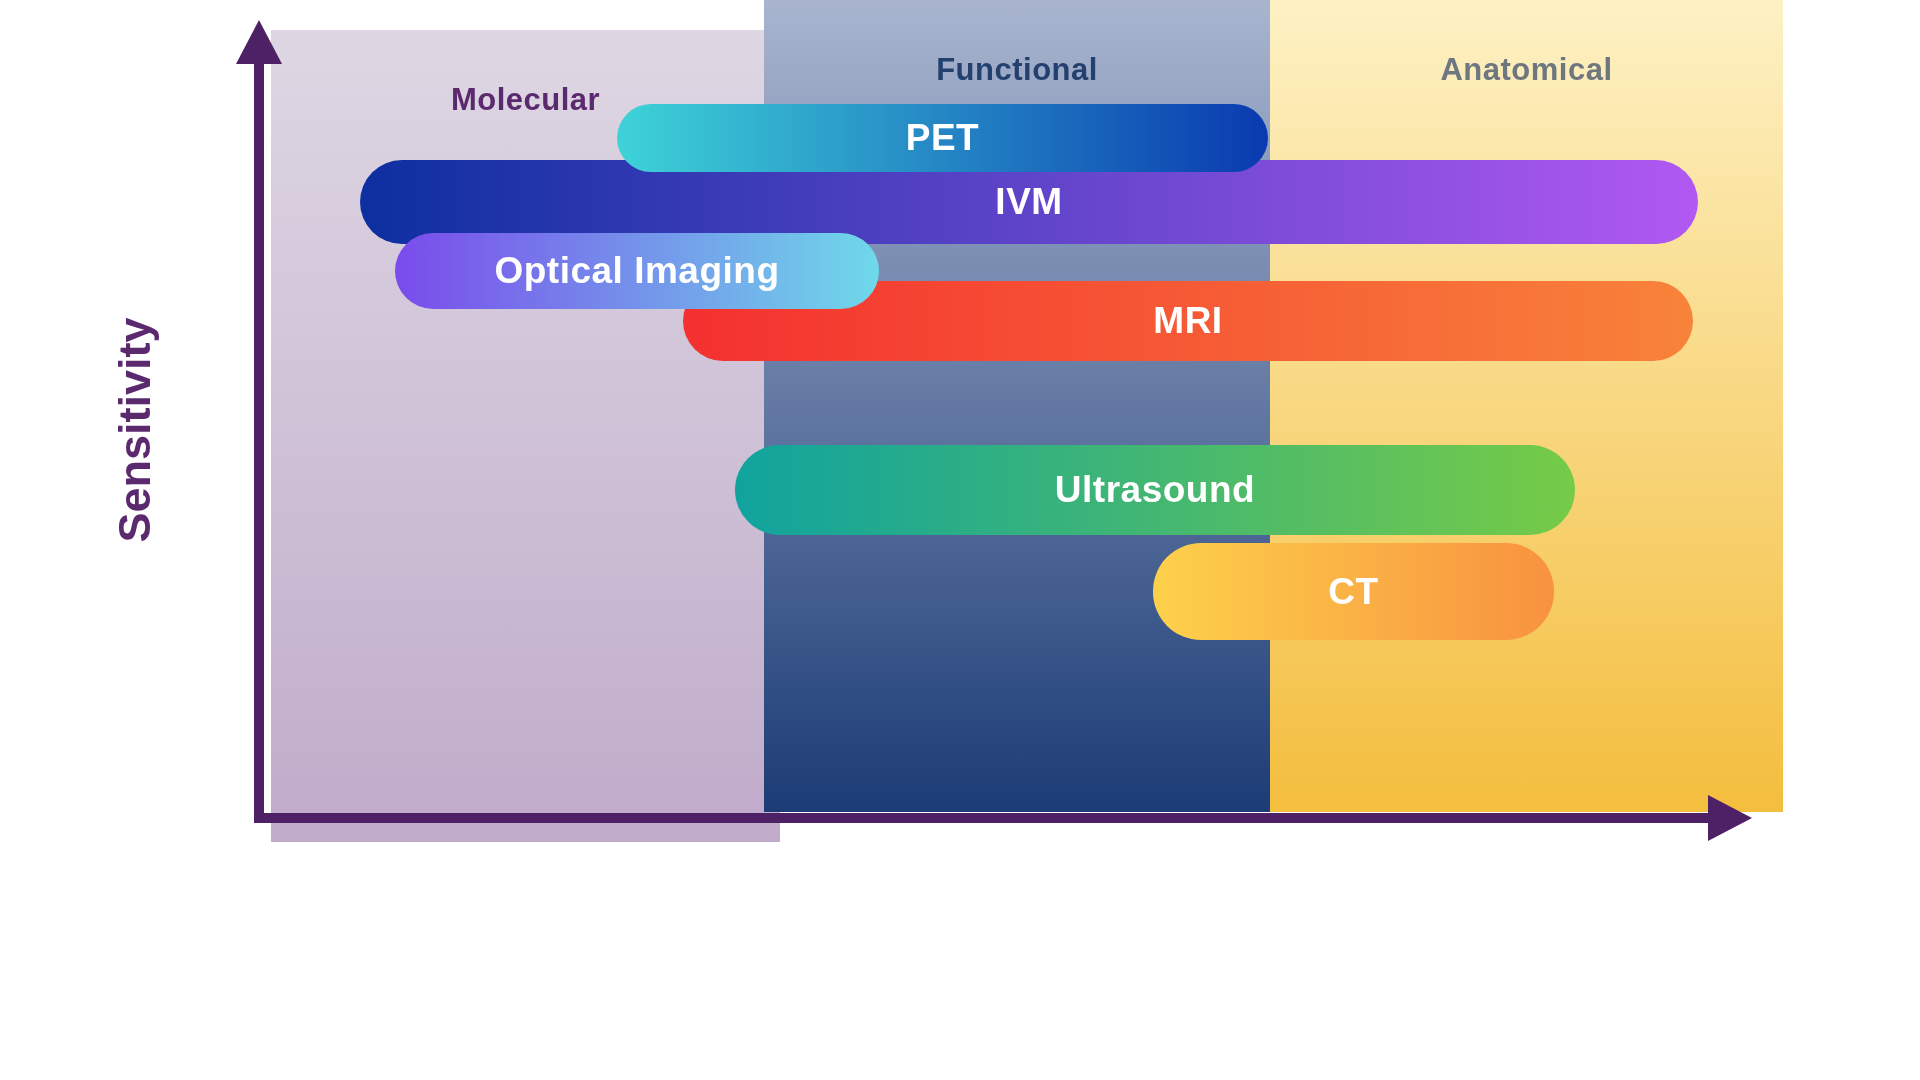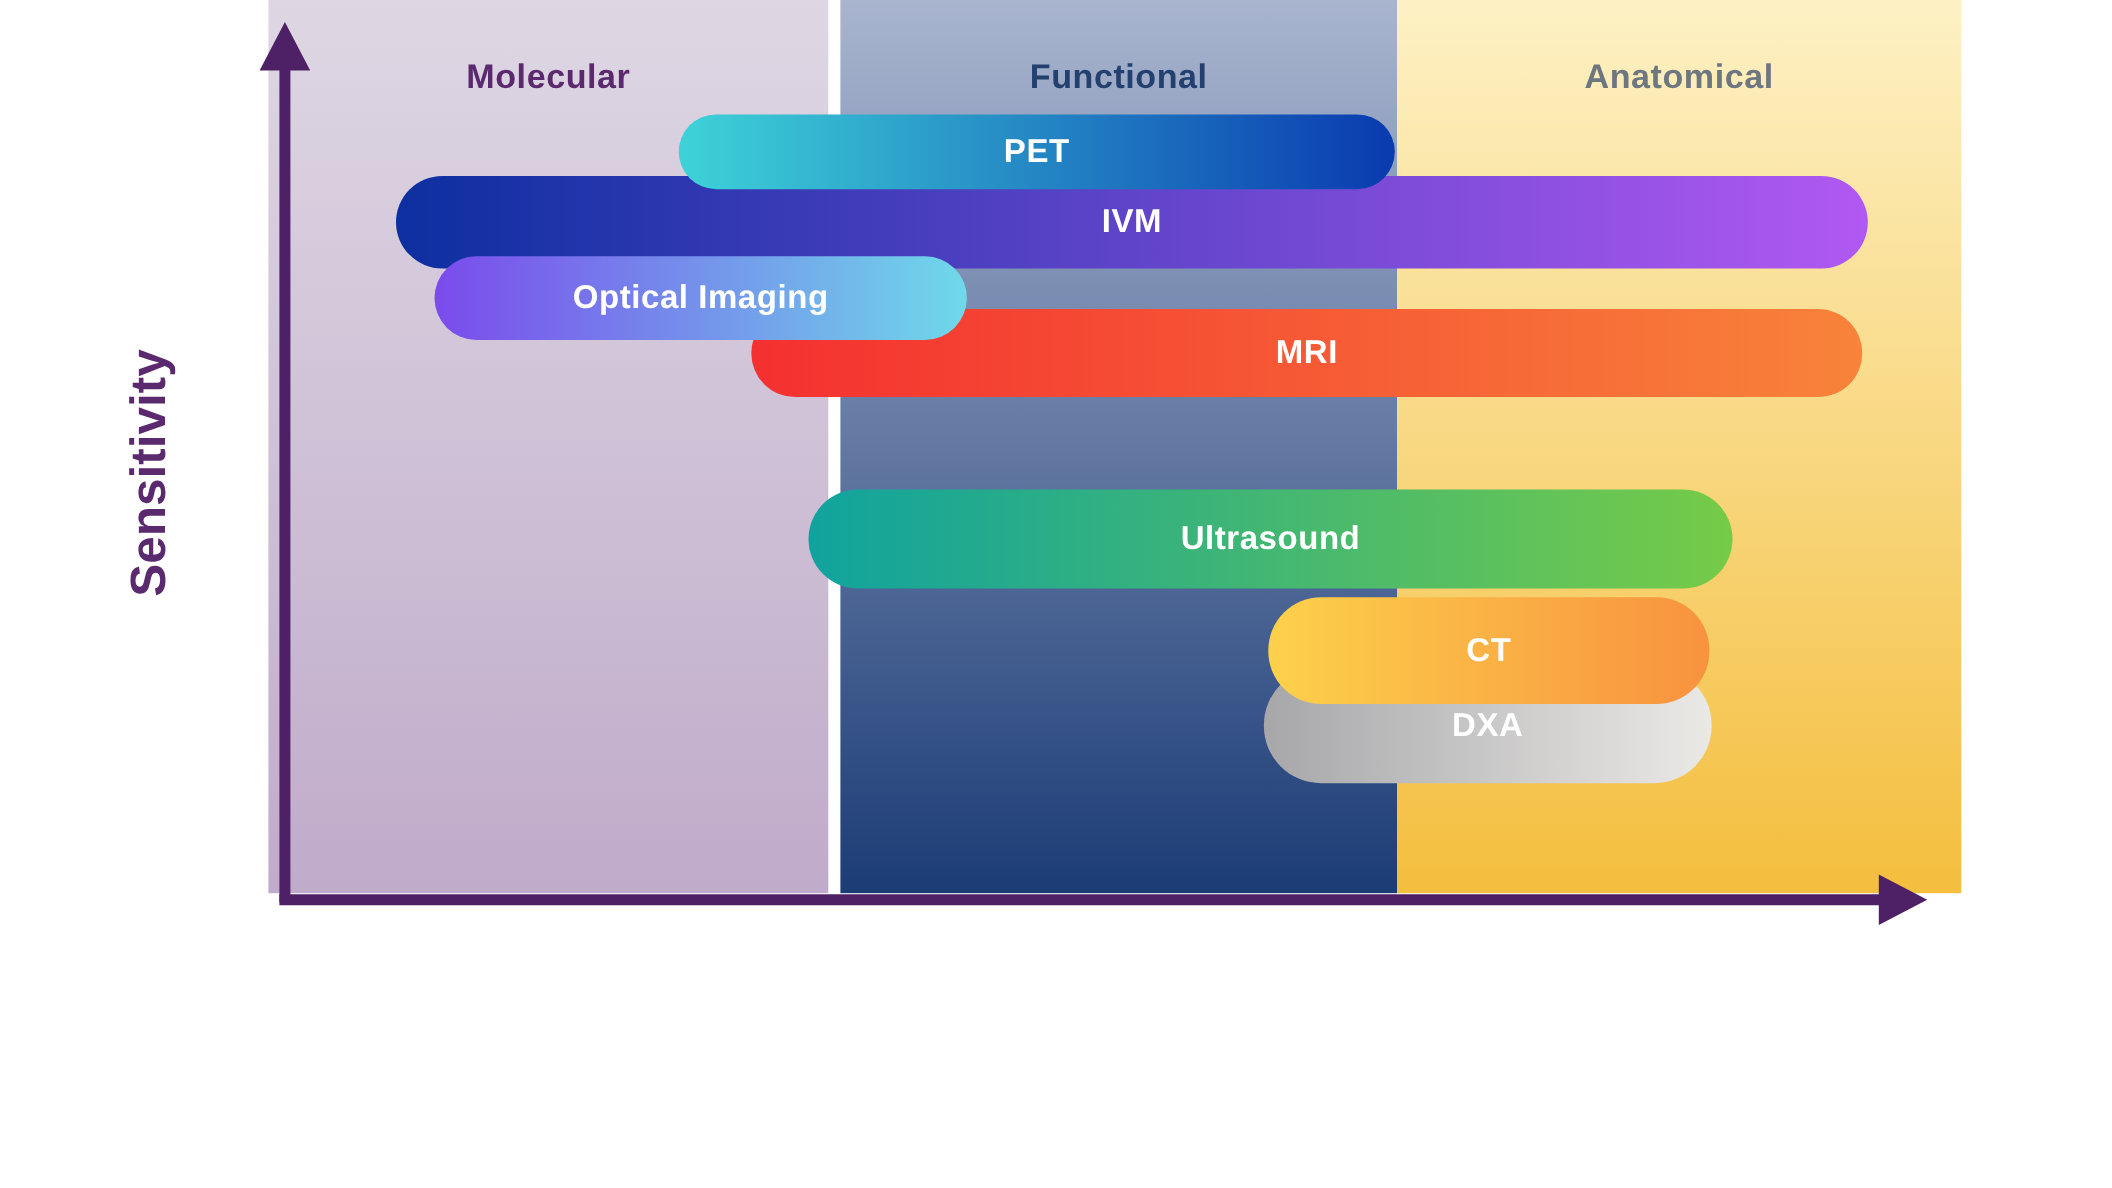--- a/index.html
+++ b/index.html
@@ -15,42 +15,42 @@
     background: #ffffff;
     overflow: hidden;
   }
   
   .band {
     position: absolute;
     top: 0;
     height: 812px;
     z-index: 1;
   }
-  .band-molecular  { left: 244px;  width: 509px; }
+  .band-molecular  { left: 271px;  width: 509px; margin-top: 30px; }
   .band-functional { left: 764px;  width: 506px; }
   .band-anatomical { left: 1270px; width: 513px; }
   .band-label {
     position: absolute;
     top: 52px;
     left: 0;
     width: 100%;
     text-align: center;
     font-size: 31px;
     font-weight: bold;
     letter-spacing: 0.5px;
   }
   
   .bar {
     position: absolute;
     display: flex;
     align-items: center;
     justify-content: center;
     color: #ffffff;
     font-weight: bold;
-    font-size: 30px;
+    font-size: 37px;
     letter-spacing: 0.5px;
   }
   .bar-pet        { left: 617px;  top: 104px; width: 651px;  height: 68px;  border-radius: 34px; z-index: 3; }
   .bar-ivm        { left: 360px;  top: 160px; width: 1338px; height: 84px;  border-radius: 42px; z-index: 2; }
   .bar-optical    { left: 395px;  top: 233px; width: 484px;  height: 76px;  border-radius: 38px; z-index: 4; }
   .bar-mri        { left: 683px;  top: 281px; width: 1010px; height: 80px;  border-radius: 40px; z-index: 3; text-align: center; }
   .bar-ultrasound { left: 735px;  top: 413px; width: 840px;  height: 90px;  border-radius: 45px; z-index: 2; margin-top: 32px; }
   .bar-ct         { left: 1153px; top: 543px; width: 401px;  height: 97px;  border-radius: 48px; z-index: 3; }
   .bar-dxa        { left: 1149px; top: 607px; width: 407px;  height: 105px; border-radius: 52px; z-index: 2; }
   
@@ -104,23 +104,20 @@
   </div>
   <div class="bar bar-mri" style="background: linear-gradient(90deg, rgb(244, 48, 48), rgb(248, 131, 58));">
     <span class="bar-label">MRI</span>
   </div>
   <div class="bar bar-optical" style="background: linear-gradient(90deg, rgb(122, 75, 236), rgb(111, 217, 234));">
     <span class="bar-label">Optical Imaging</span>
   </div>
   <div class="bar bar-ultrasound" style="background: linear-gradient(90deg, rgb(16, 163, 158), rgb(118, 203, 71));">
     <span class="bar-label">Ultrasound</span>
   </div>
-  <div class="bar bar-dxa" style="background: linear-gradient(90deg, rgb(167, 167, 170), rgb(235, 233, 230));">
-    <span class="bar-label">DXA</span>
-  </div>
   <div class="bar bar-ct" style="background: linear-gradient(90deg, rgb(253, 209, 75), rgb(248, 146, 63));">
     <span class="bar-label">CT</span>
   </div>
 
   <svg class="axes-svg" viewBox="0 0 1920 1080">
     <g>
       <line x1="259" y1="820" x2="259" y2="58" stroke="#4e2066" stroke-width="10"></line>
       <polygon points="259,20 236,64 282,64" fill="#4e2066"></polygon>
     </g>
     <g>

